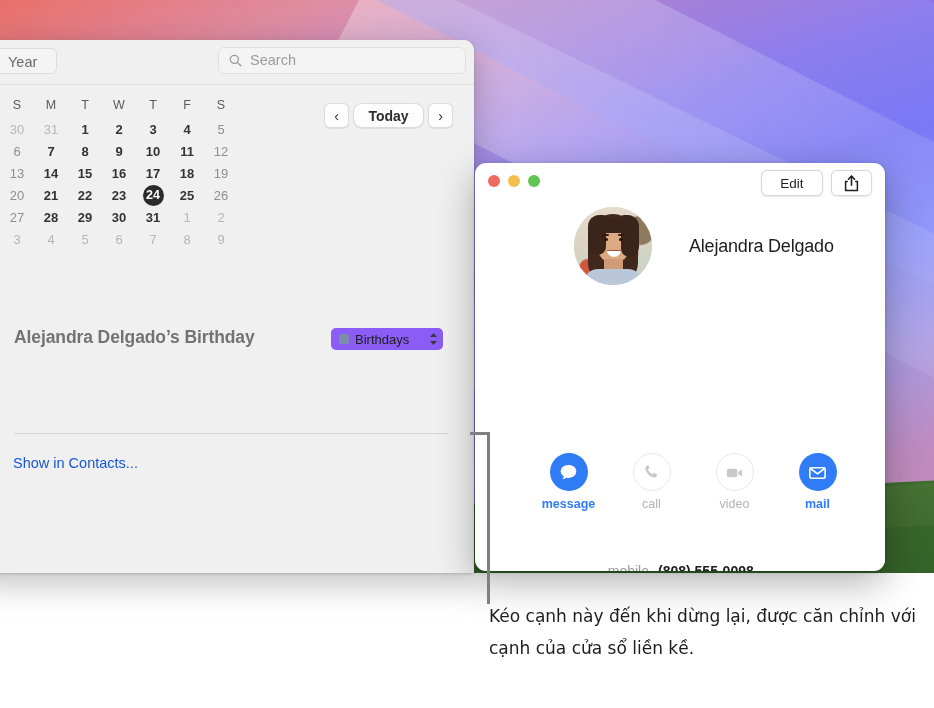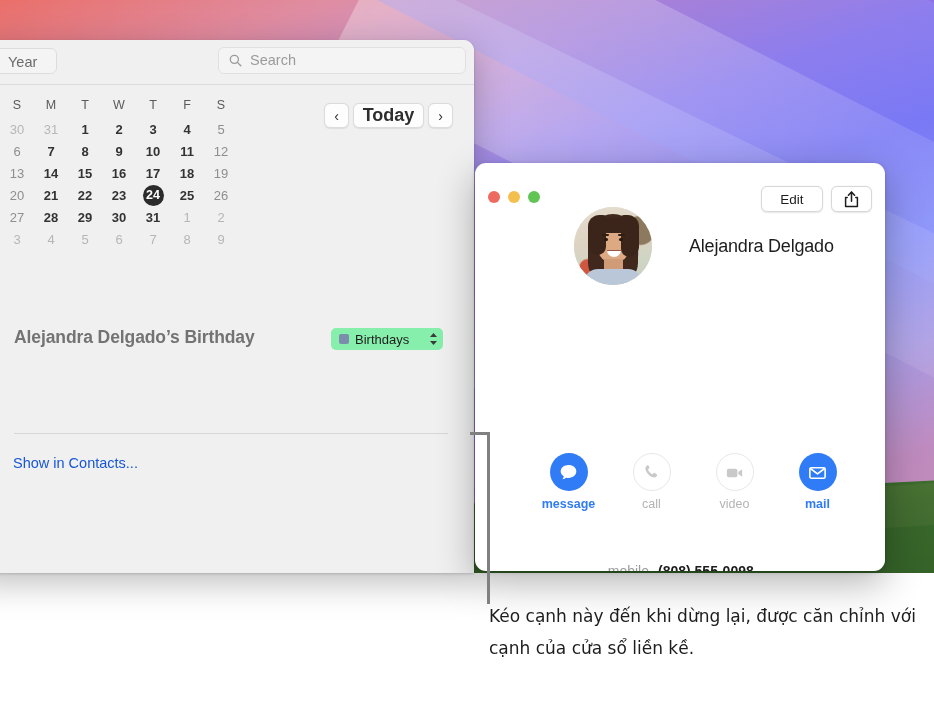--- a/index.html
+++ b/index.html
@@ -193,38 +193,38 @@
     border-radius: 6px;
     box-shadow: 0 0.5px 1px rgba(0,0,0,0.08);
     display: flex;
     align-items: center;
     justify-content: center;
     color: #2e2e2e;
     font-size: 14px;
     box-sizing: border-box;
   }
   #today-nav .arrow { width: 25px; font-size: 14px; }
-  #today-nav .today { width: 71px; font-weight: 600; font-size: 18px; }
+  #today-nav .today { width: 71px; font-weight: 600; font-size: 14px; border-radius: 9px; }
 
   
   #event-title {
     position: absolute;
     left: 40px; top: 287px;
     font-size: 17.5px;
     font-weight: 700;
     color: #737373;
     letter-spacing: -0.1px;
   }
   #cal-select {
     position: absolute;
     left: 357px; top: 288px;
     height: 22px;
     min-width: 112px;
     border-radius: 5px;
-    background: #86efac;
+    background: #8b5cf6;
     display: flex;
     align-items: center;
     padding: 0 5px 0 8px;
     box-sizing: border-box;
   }
   #cal-select .swatch {
     width: 10px; height: 10px;
     border-radius: 2px;
     background: #7b8dab;
     margin-right: 6px;
@@ -275,21 +275,20 @@
     width: 410px;
     height: 408px;
     background: #ffffff;
     border-radius: 11px;
     box-shadow: 0 12px 38px rgba(0,0,0,0.30), 0 1px 4px rgba(0,0,0,0.18);
     overflow: hidden;
   }
   #contact-titlebar {
     position: relative;
     height: 44px;
-    margin-top: 16px;
   }
   .traffic {
     position: absolute;
     top: 12px;
     width: 12px; height: 12px;
     border-radius: 50%;
   }
   .traffic.red   { left: 13px;  background: #ec6a5f; }
   .traffic.amber { left: 33px;  background: #f3bf4f; }
   .traffic.green { left: 53px;  background: #61c454; }

